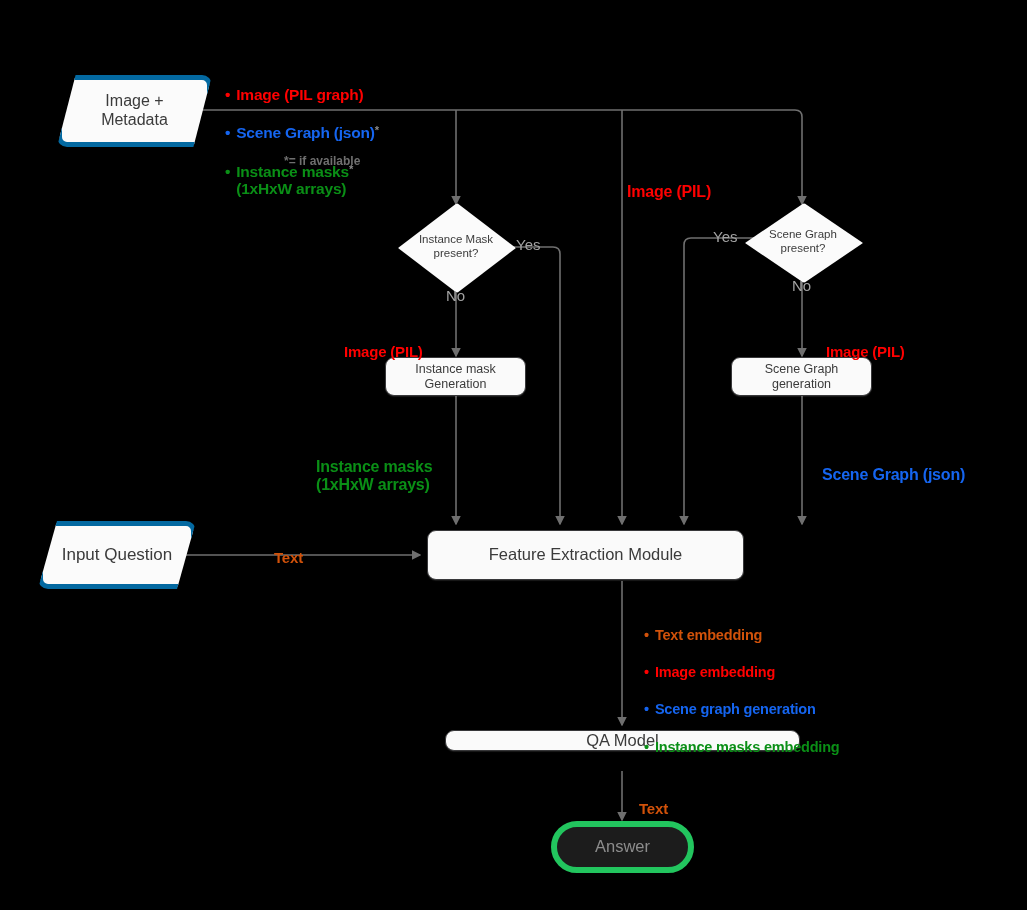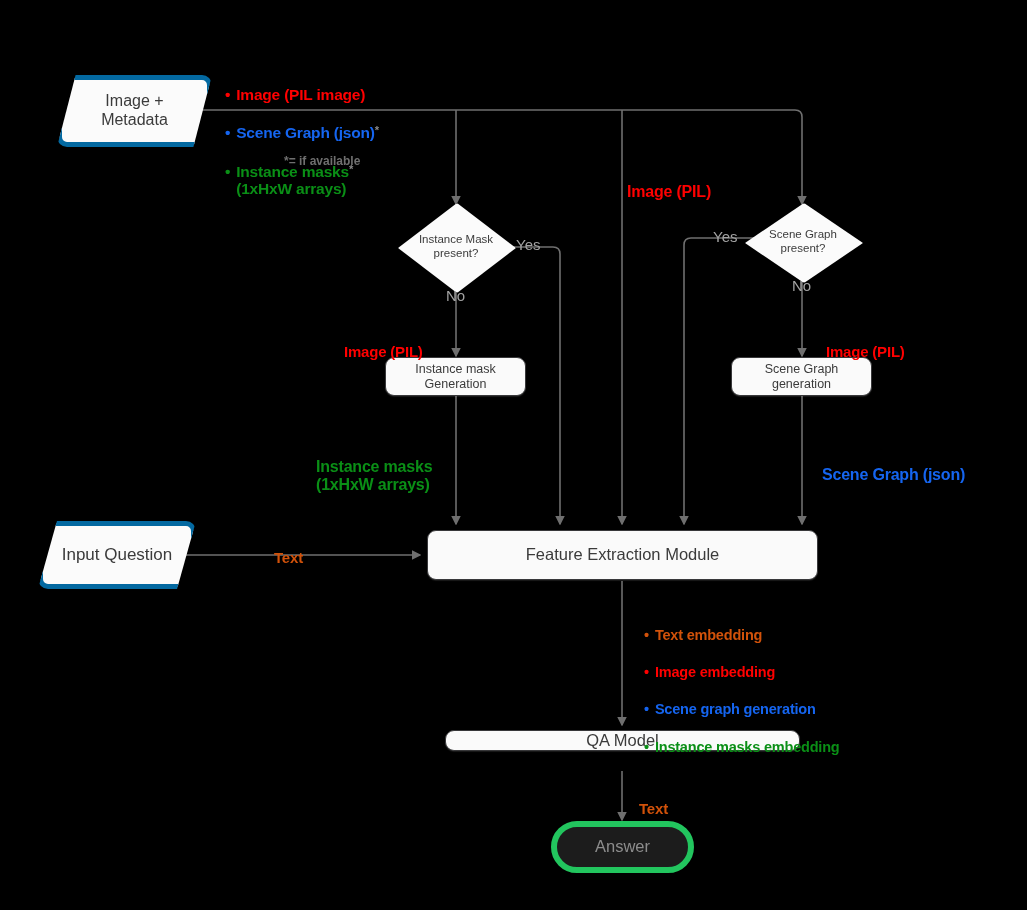--- a/index.html
+++ b/index.html
@@ -175,36 +175,36 @@
 
   <div class="node proc" style="left:731px; top:357px; width:141px; height:39px; font-size:12.5px;">
     <span>Scene Graph
 generation</span>
   </div>
 
   <div class="node paral" style="left:38px; top:521px; width:158px; height:68px; font-size:17px;">
     <span>Input Question</span>
   </div>
 
-  <div class="node proc" style="left:427px; top:530px; width:391px; height:50px; font-size:16.5px;">
+  <div class="node proc" style="left:427px; top:530px; width:317px; height:50px; font-size:16.5px;">
     <span>Feature Extraction Module</span>
   </div>
 
   <div class="node proc" style="left:445px; top:730px; width:355px; height:21px; font-size:16.5px;">
     <span>QA Model</span>
   </div>
 
   <div class="node stadium" style="left:551px; top:821px; width:143px; height:52px; font-size:16.5px;">
     <span>Answer</span>
   </div>
 
   <div class="bullet-list" style="left:225px; top:68px; font-size:15.5px;">
     <div class="bullet-row" style="color:#FF0000;">
       <span class="bullet-dot">•</span>
-      <span>Image (PIL image)</span>
+      <span>Image (PIL graph)</span>
     </div>
     <div class="bullet-row" style="color:#1565F0; margin-top:3px;">
       <span class="bullet-dot">•</span>
       <span>Scene Graph (json)</span>
       <span class="sup" style="color:#8a8a8a;">*</span>
     </div>
     <div class="bullet-row" style="color:#0A8F16; margin-top:3px;">
       <span class="bullet-dot">•</span>
       <span>Instance masks
 (1xHxW arrays)</span>

